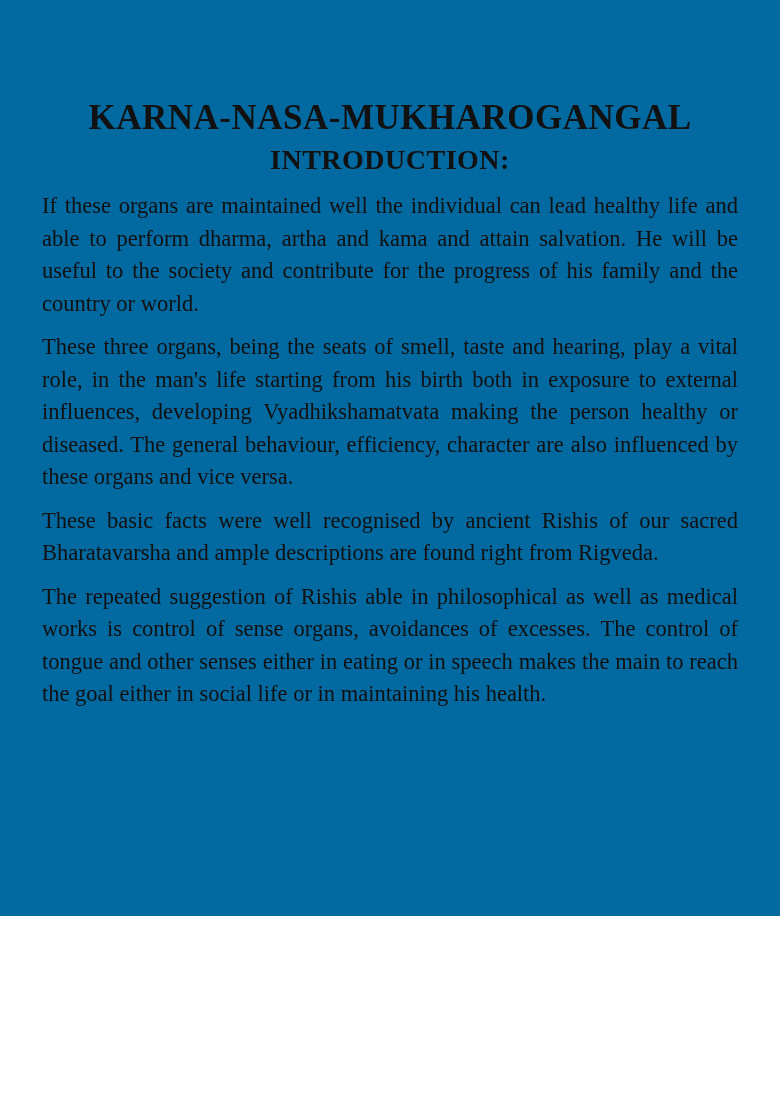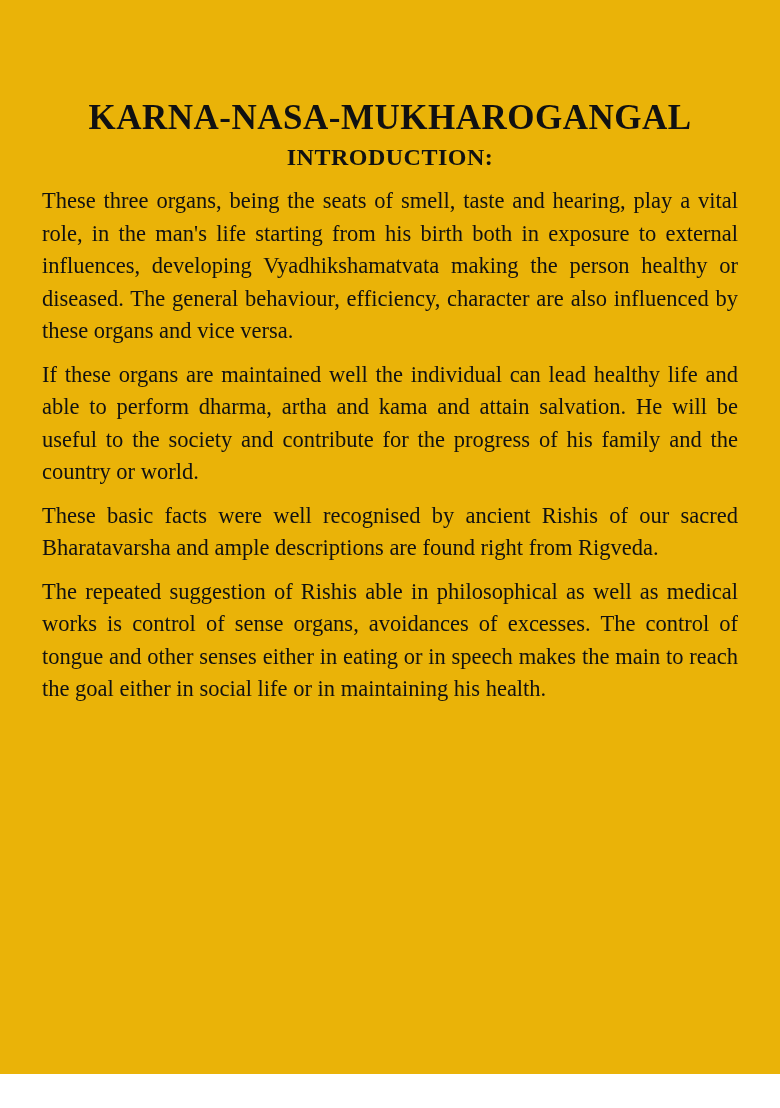--- a/index.html
+++ b/index.html
@@ -10,40 +10,40 @@
   body {
     width: 780px;
     height: 1108px;
     overflow: hidden;
     font-family: "Liberation Serif", serif;
     color: #111111;
   }
   .page {
     box-sizing: border-box;
     width: 780px;
-    height: 1074px;
+    height: 916px;
     padding: 98px 42px 92px 42px;
-    background: #eab308;
+    background: #0369a1;
   }
   .title {
     font-size: 35px;
     font-weight: bold;
     text-align: center;
     letter-spacing: 0.5px;
     margin: 0 0 6px 0;
     line-height: 1.15;
   }
   .subtitle {
     font-size: 23px;
     font-weight: normal;
     text-align: center;
     margin: 0 0 72px 0;
   }
   .section-heading {
-    font-size: 24px;
+    font-size: 28px;
     font-weight: bold;
     text-align: center;
     letter-spacing: 0.5px;
     margin: 0 0 14px 0;
   }
   .body-text p {
     font-size: 22.5px;
     line-height: 32.5px;
     text-align: justify;
     margin: 0 0 11px 0;
@@ -51,18 +51,18 @@
 </style>
 </head>
 <body>
 
 <div class="page">
   <h1 class="title">KARNA-NASA-MUKHAROGANGAL</h1>
 
   <h2 class="section-heading">INTRODUCTION:</h2>
 
   <div class="body-text">
+    <p>If these organs are maintained well the individual can lead healthy life and able to perform dharma, artha and kama and attain salvation. He will be useful to the society and contribute for the progress of his family and the country or world.</p>
     <p>These three organs, being the seats of smell, taste and hearing, play a vital role, in the man's life starting from his birth both in exposure to external influences, developing Vyadhikshamatvata making the person healthy or diseased. The general behaviour, efficiency, character are also influenced by these organs and vice versa.</p>
-    <p>If these organs are maintained well the individual can lead healthy life and able to perform dharma, artha and kama and attain salvation. He will be useful to the society and contribute for the progress of his family and the country or world.</p>
     <p>These basic facts were well recognised by ancient Rishis of our sacred Bharatavarsha and ample descriptions are found right from Rigveda.</p>
     <p>The repeated suggestion of Rishis able in philosophical as well as medical works is control of sense organs, avoidances of excesses. The control of tongue and other senses either in eating or in speech makes the main to reach the goal either in social life or in maintaining his health.</p>
   </div>
 </div>
 
 </body></html>

